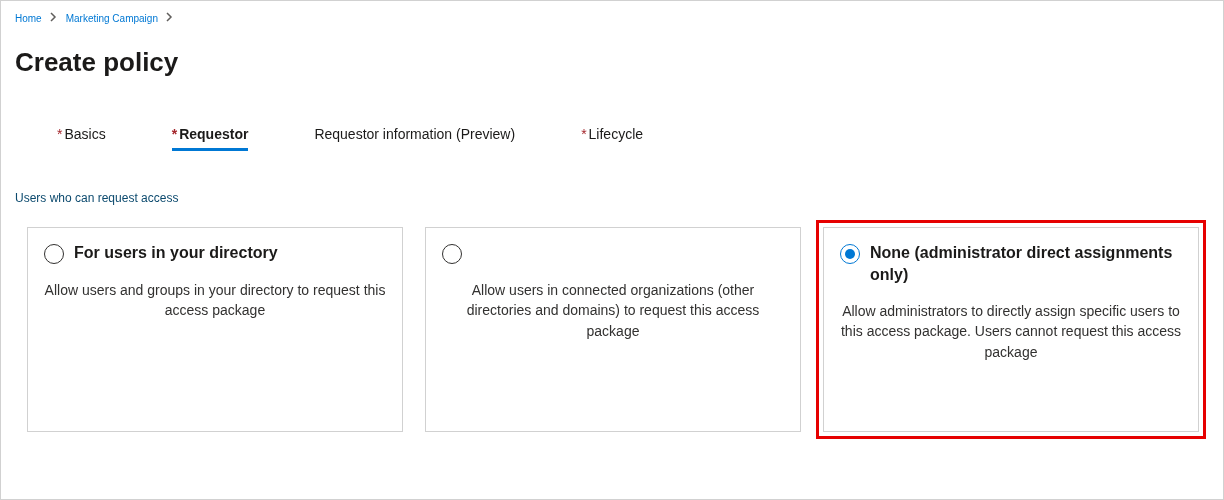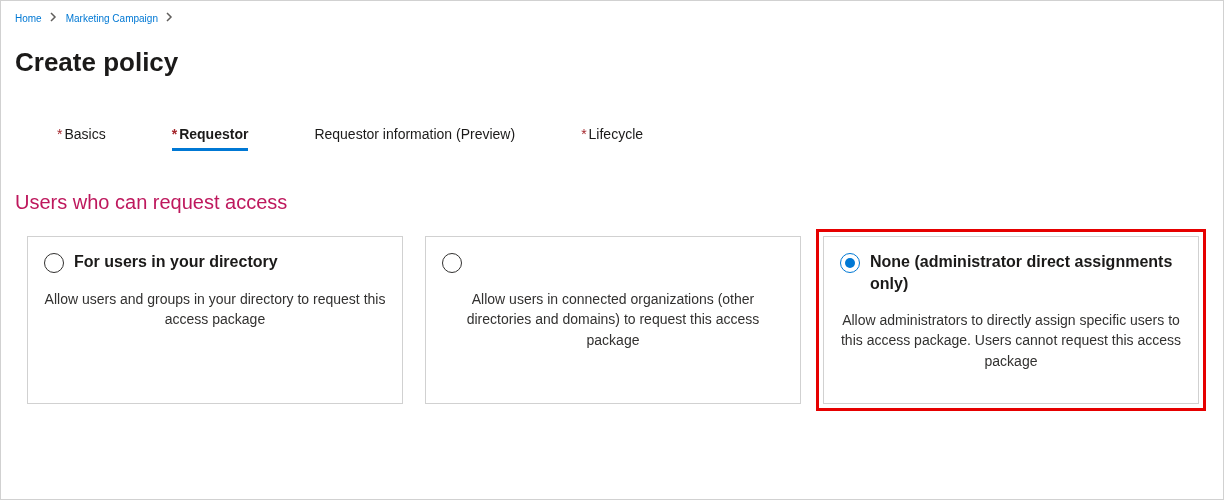--- a/index.html
+++ b/index.html
@@ -55,34 +55,34 @@
     }
     .tab .asterisk {
       color: #a4262c;
       margin-right: 2px;
     }
     .tab.active {
       font-weight: 600;
       border-bottom-color: #0078d4;
     }
     .section-heading {
-      font-size: 20px;
-      color: #be185d;
+      font-size: 12px;
+      color: #0c4a6e;
       font-weight: 400;
       margin-bottom: 22px;
     }
     .cards {
       display: flex;
       gap: 22px;
       padding-left: 12px;
     }
     .card {
       border: 1px solid #d1d1d1;
       width: 376px;
-      height: 168px;
+      height: 205px;
       padding: 14px 16px;
       cursor: pointer;
     }
     .card.highlighted {
       outline: 3px solid #e60000;
       outline-offset: 4px;
     }
     .card-header {
       display: flex;
       align-items: flex-start;

